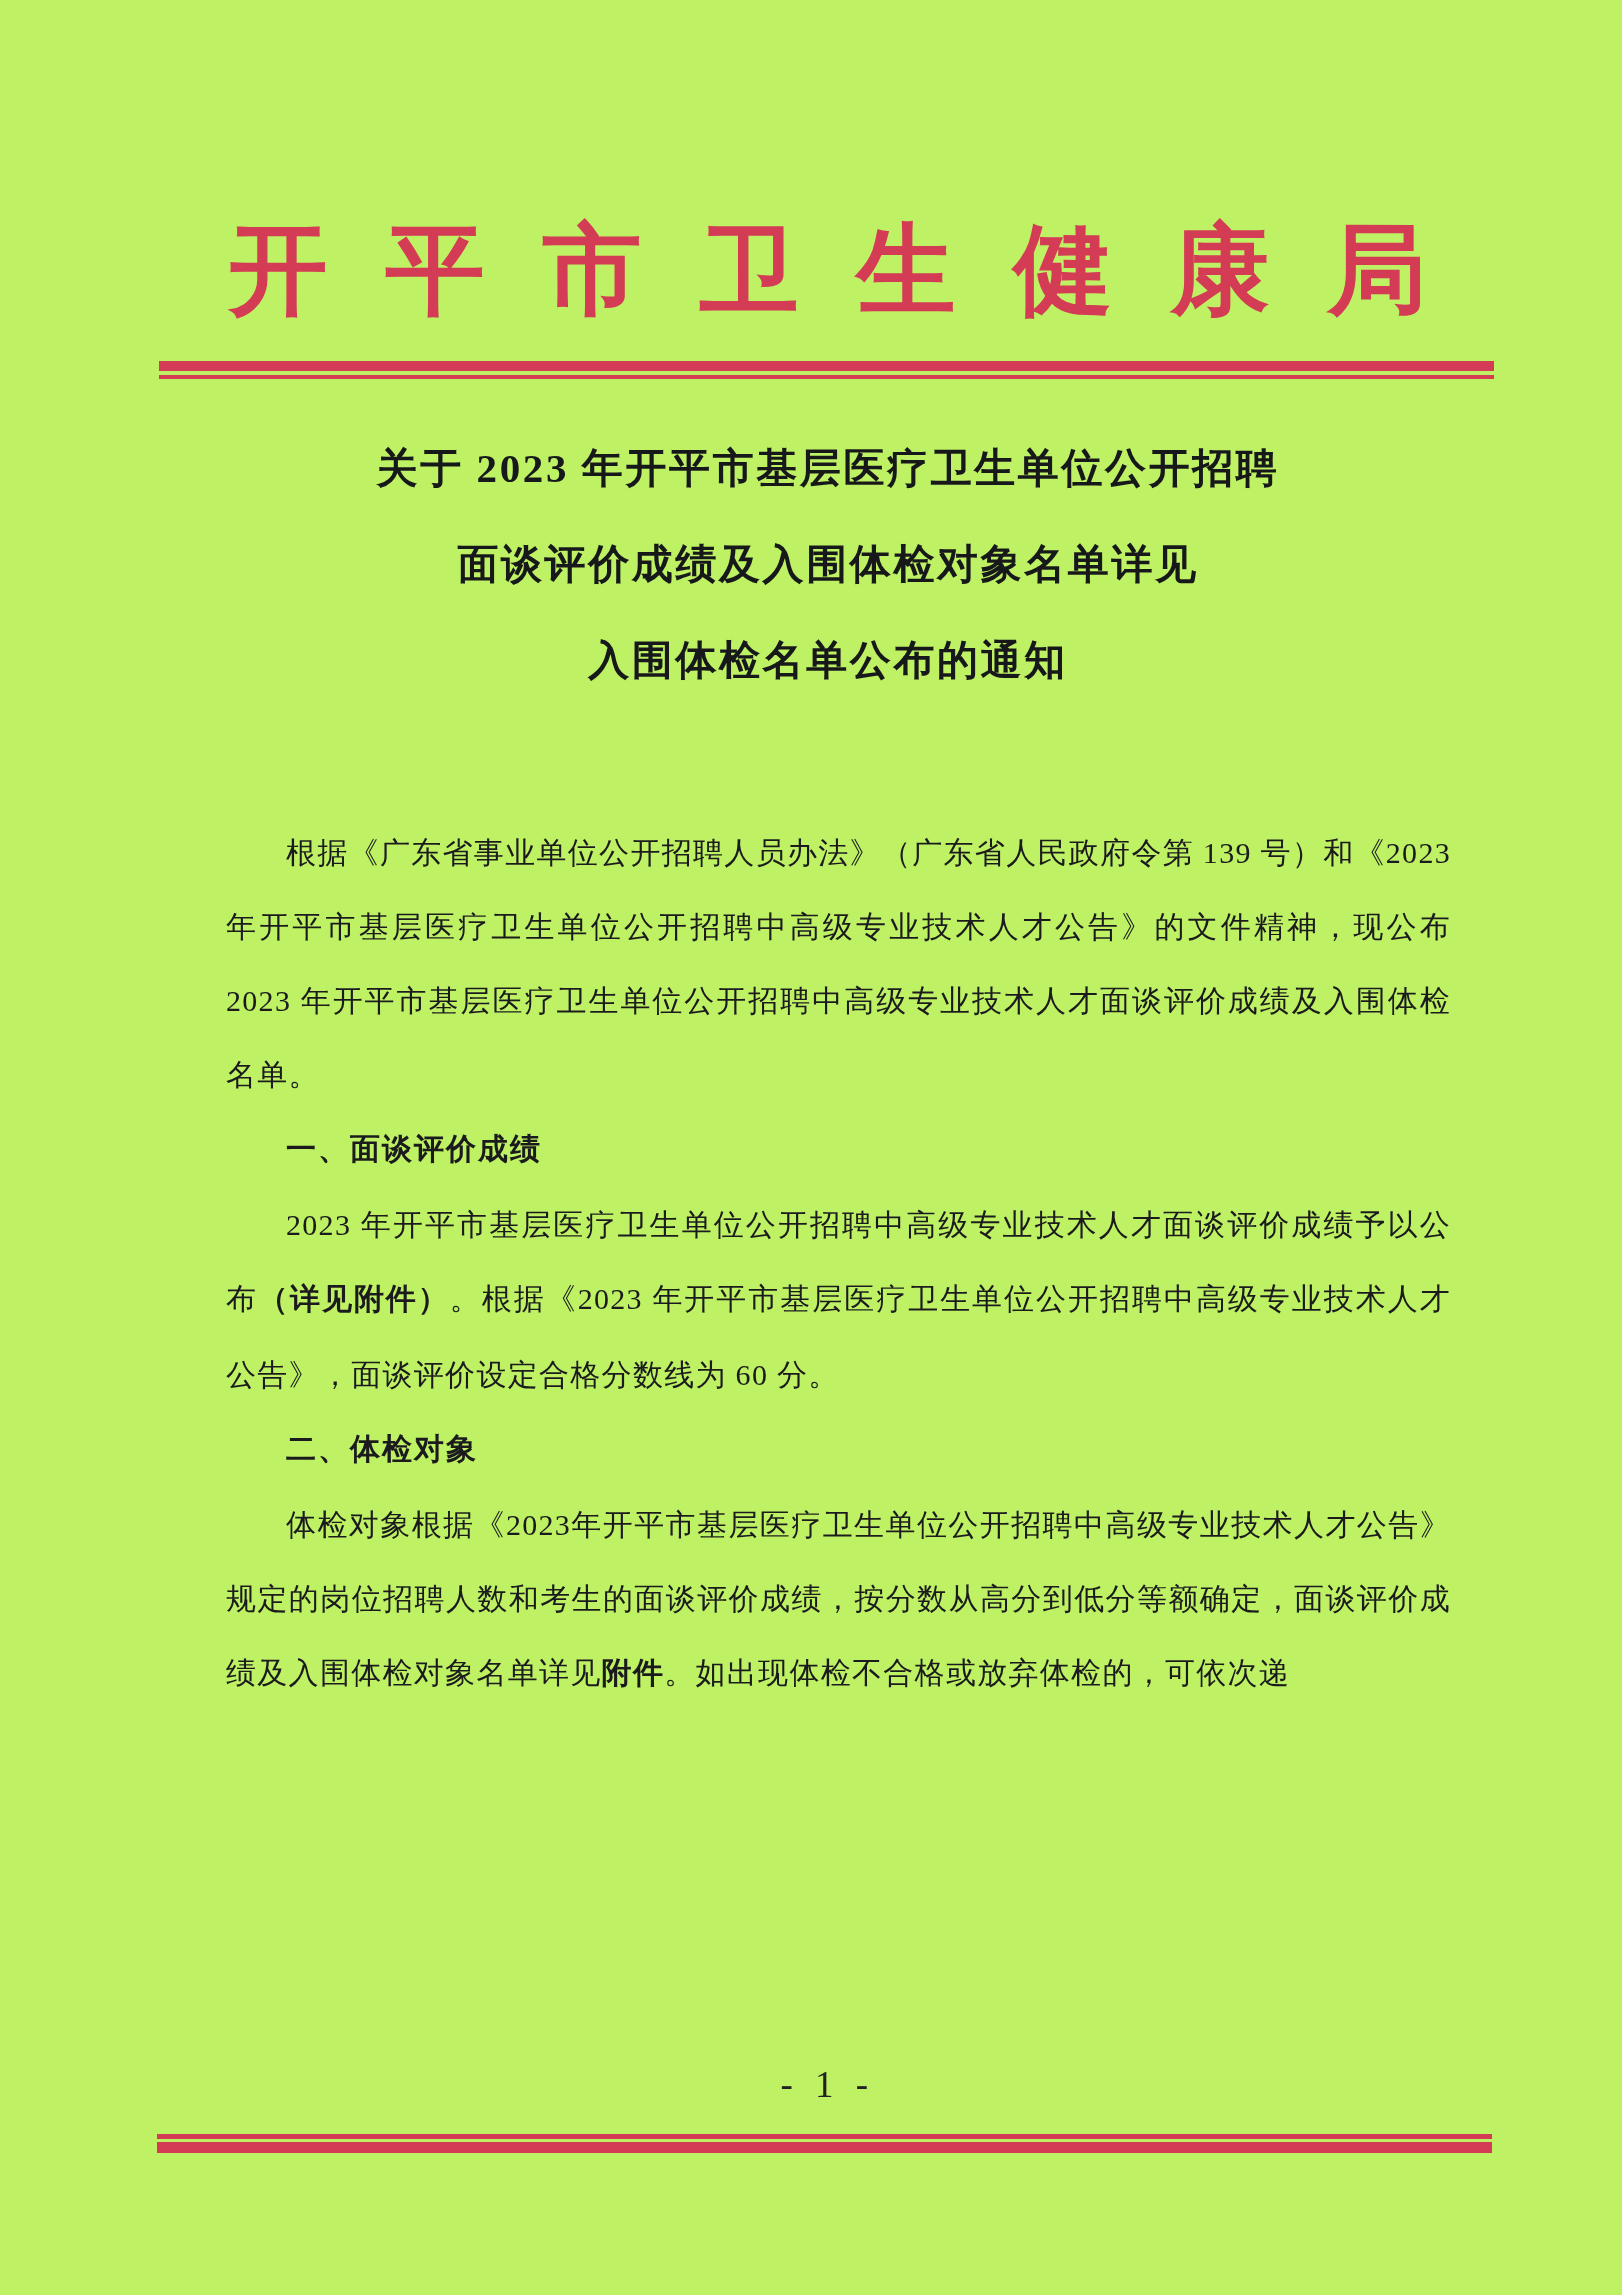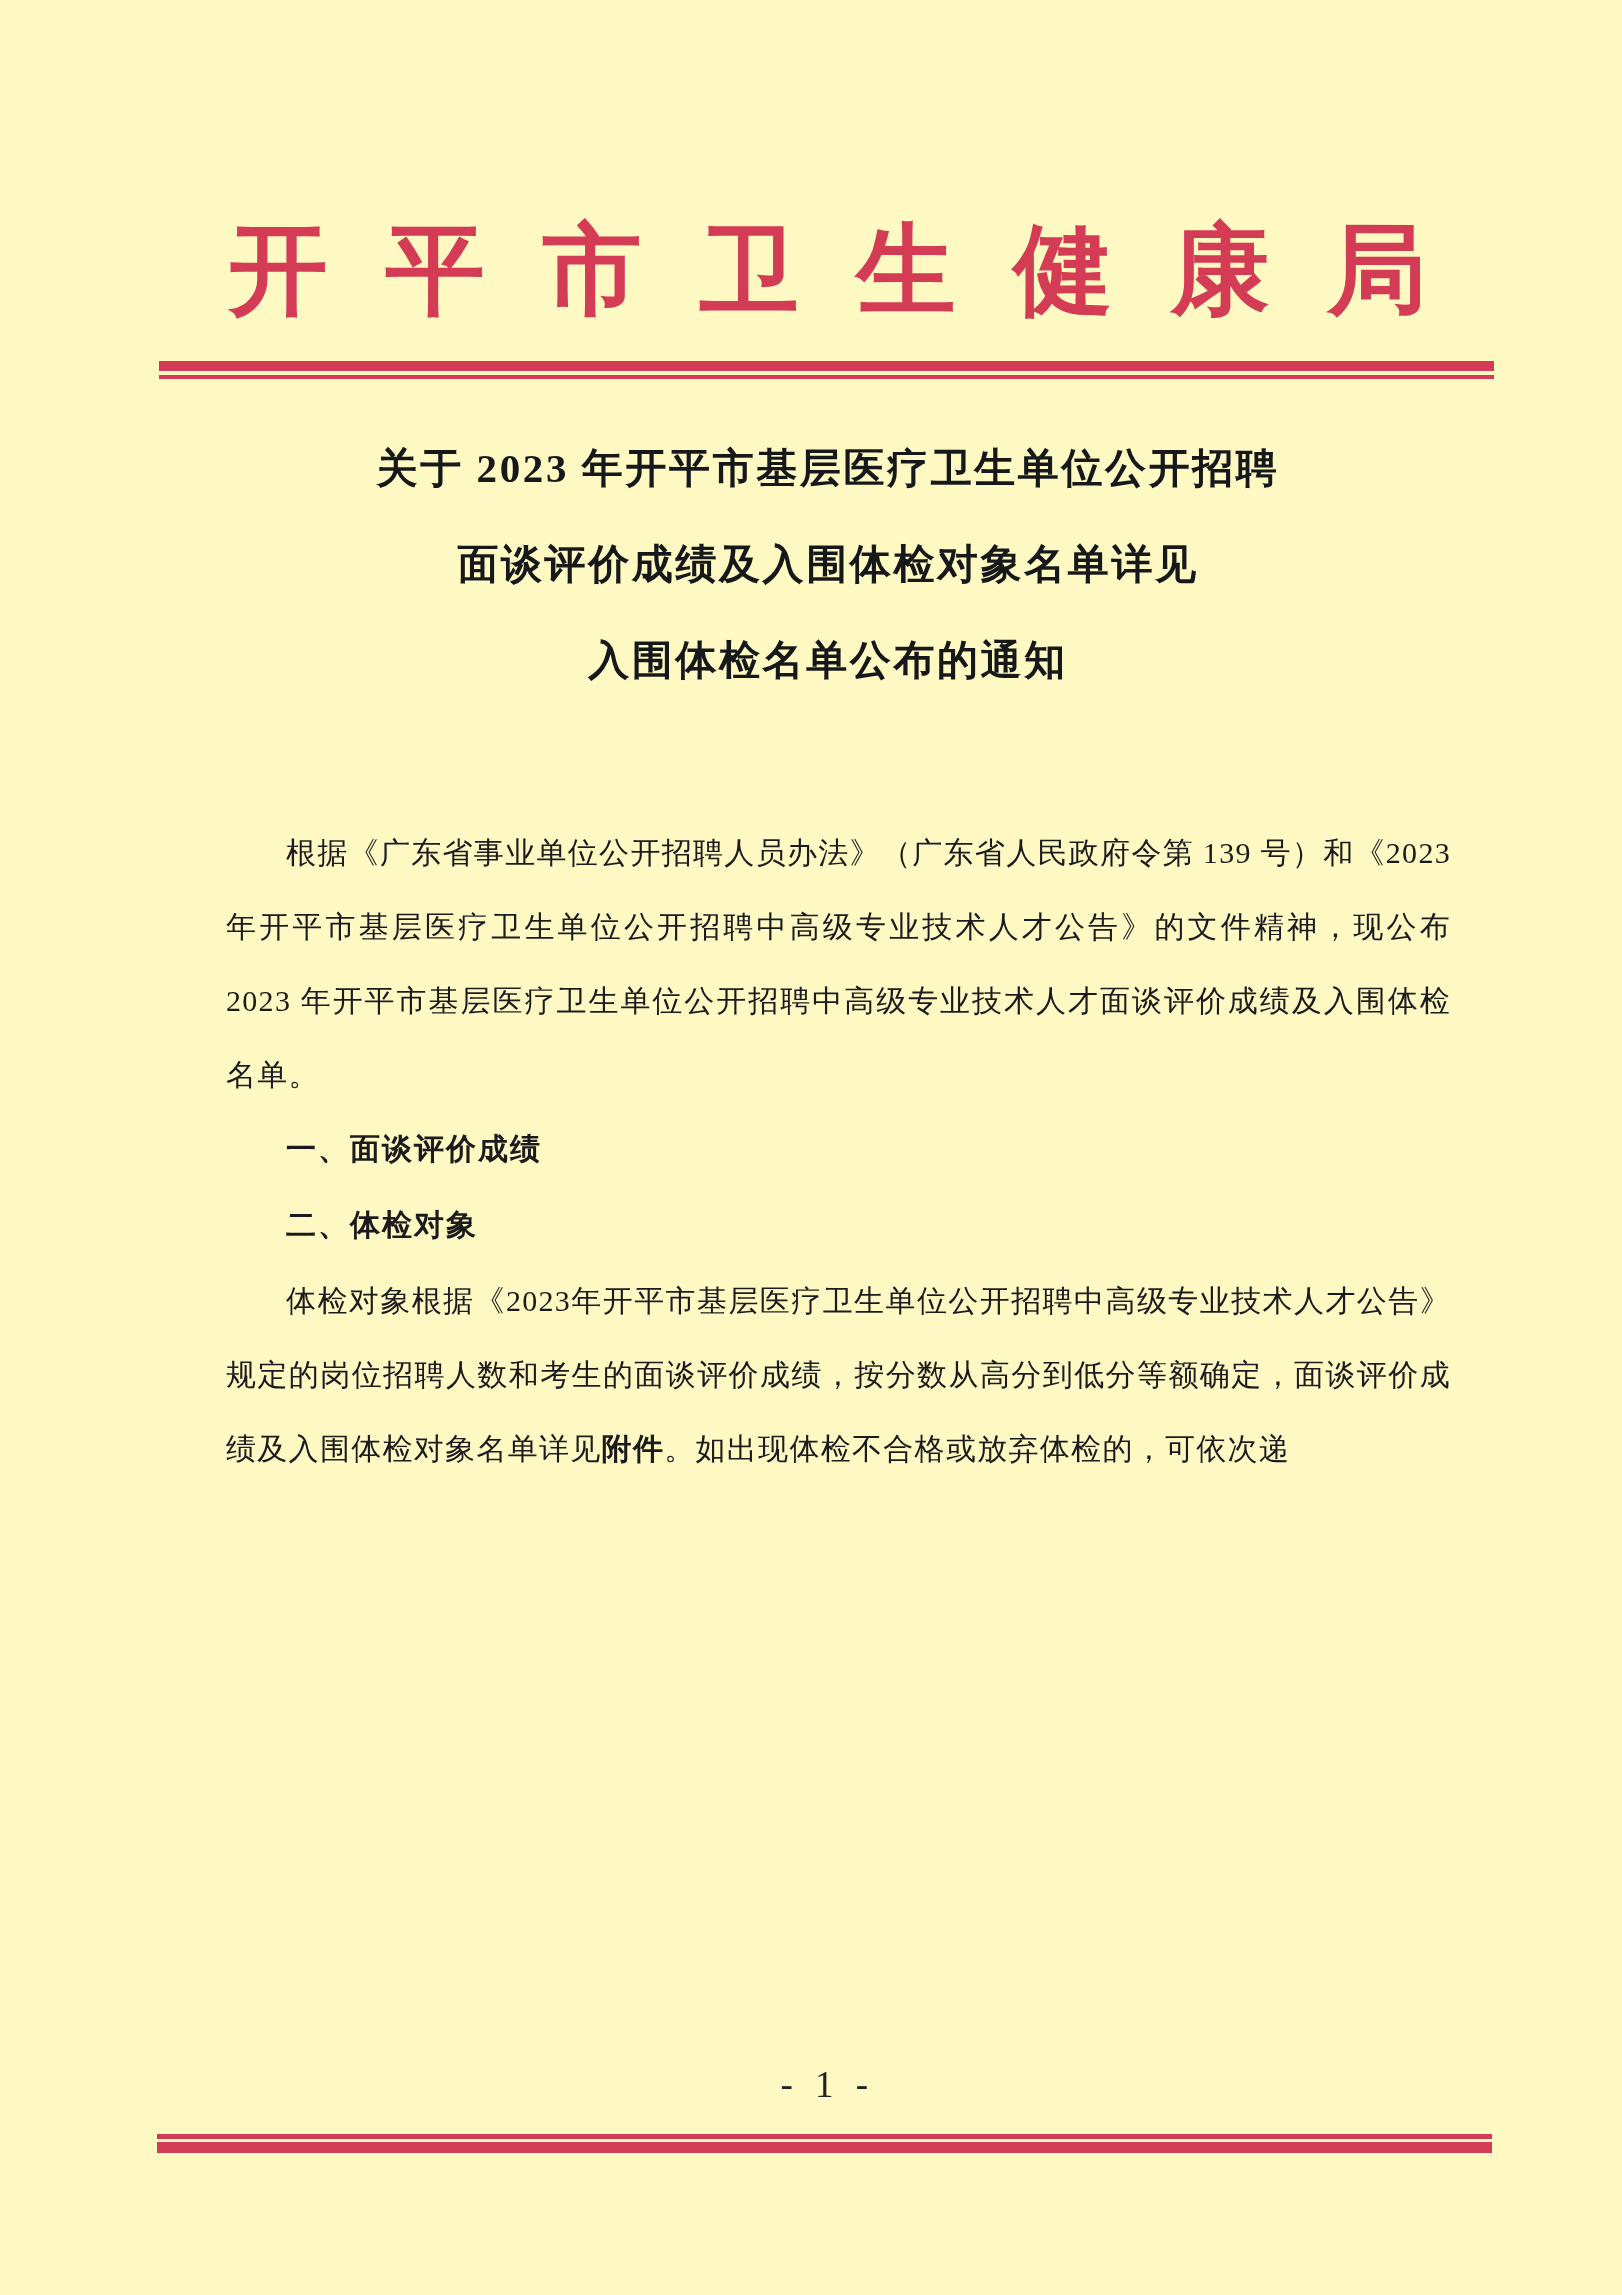--- a/index.html
+++ b/index.html
@@ -3,21 +3,21 @@
 <meta charset="utf-8">
 <style>
   :root{
     --red:#d43c55;
     --ink:#1b1b1d;
   }
   html,body{margin:0;padding:0;background:#ffffff;}
   .page{
     position:relative;
     width:1623px;height:2295px;
-    background:#fef9c3;
+    background:#bef264;
     overflow:hidden;
     font-family:"Liberation Serif","DejaVu Serif",serif;
   }
   
   .letterhead-title{
     position:absolute;
     top:207px;left:160px;width:1335px;height:128px;
     font-size:99px;line-height:128px;
     font-weight:700;
     color:var(--red);
@@ -85,20 +85,21 @@
 
   <div class="doc-title">
     <div class="t-line">关于 2023 年开平市基层医疗卫生单位公开招聘</div>
     <div class="t-line">面谈评价成绩及入围体检对象名单详见</div>
     <div class="t-line">入围体检名单公布的通知</div>
   </div>
 
   <main class="doc-body">
       <div class="blk para"><span>根据《广东省事业单位公开招聘人员办法》（广东省人民政府令第 139 号）和《2023 年开平市基层医疗卫生单位公开招聘中高级专业技术人才公告》的文件精神，现公布 2023 年开平市基层医疗卫生单位公开招聘中高级专业技术人才面谈评价成绩及入围体检名单。</span></div>
       <div class="blk heading"><span class="b">一、面谈评价成绩</span></div>
+      <div class="blk para"><span>2023 年开平市基层医疗卫生单位公开招聘中高级专业技术人才面谈评价成绩予以公布</span><span class="b">（详见附件）</span><span>。根据《2023 年开平市基层医疗卫生单位公开招聘中高级专业技术人才公告》，面谈评价设定合格分数线为 60 分。</span></div>
       <div class="blk heading"><span class="b">二、体检对象</span></div>
       <div class="blk para"><span>体检对象根据《2023年开平市基层医疗卫生单位公开招聘中高级专业技术人才公告》规定的岗位招聘人数和考生的面谈评价成绩，按分数从高分到低分等额确定，面谈评价成绩及入围体检对象名单详见</span><span class="b">附件</span><span>。如出现体检不合格或放弃体检的，可依次递</span></div>
     </main>
 
   <div class="page-number">- 1 -</div>
   <div class="rule rule-bottom-thin"></div>
   <div class="rule rule-bottom-thick"></div>
 
 </div>
 

